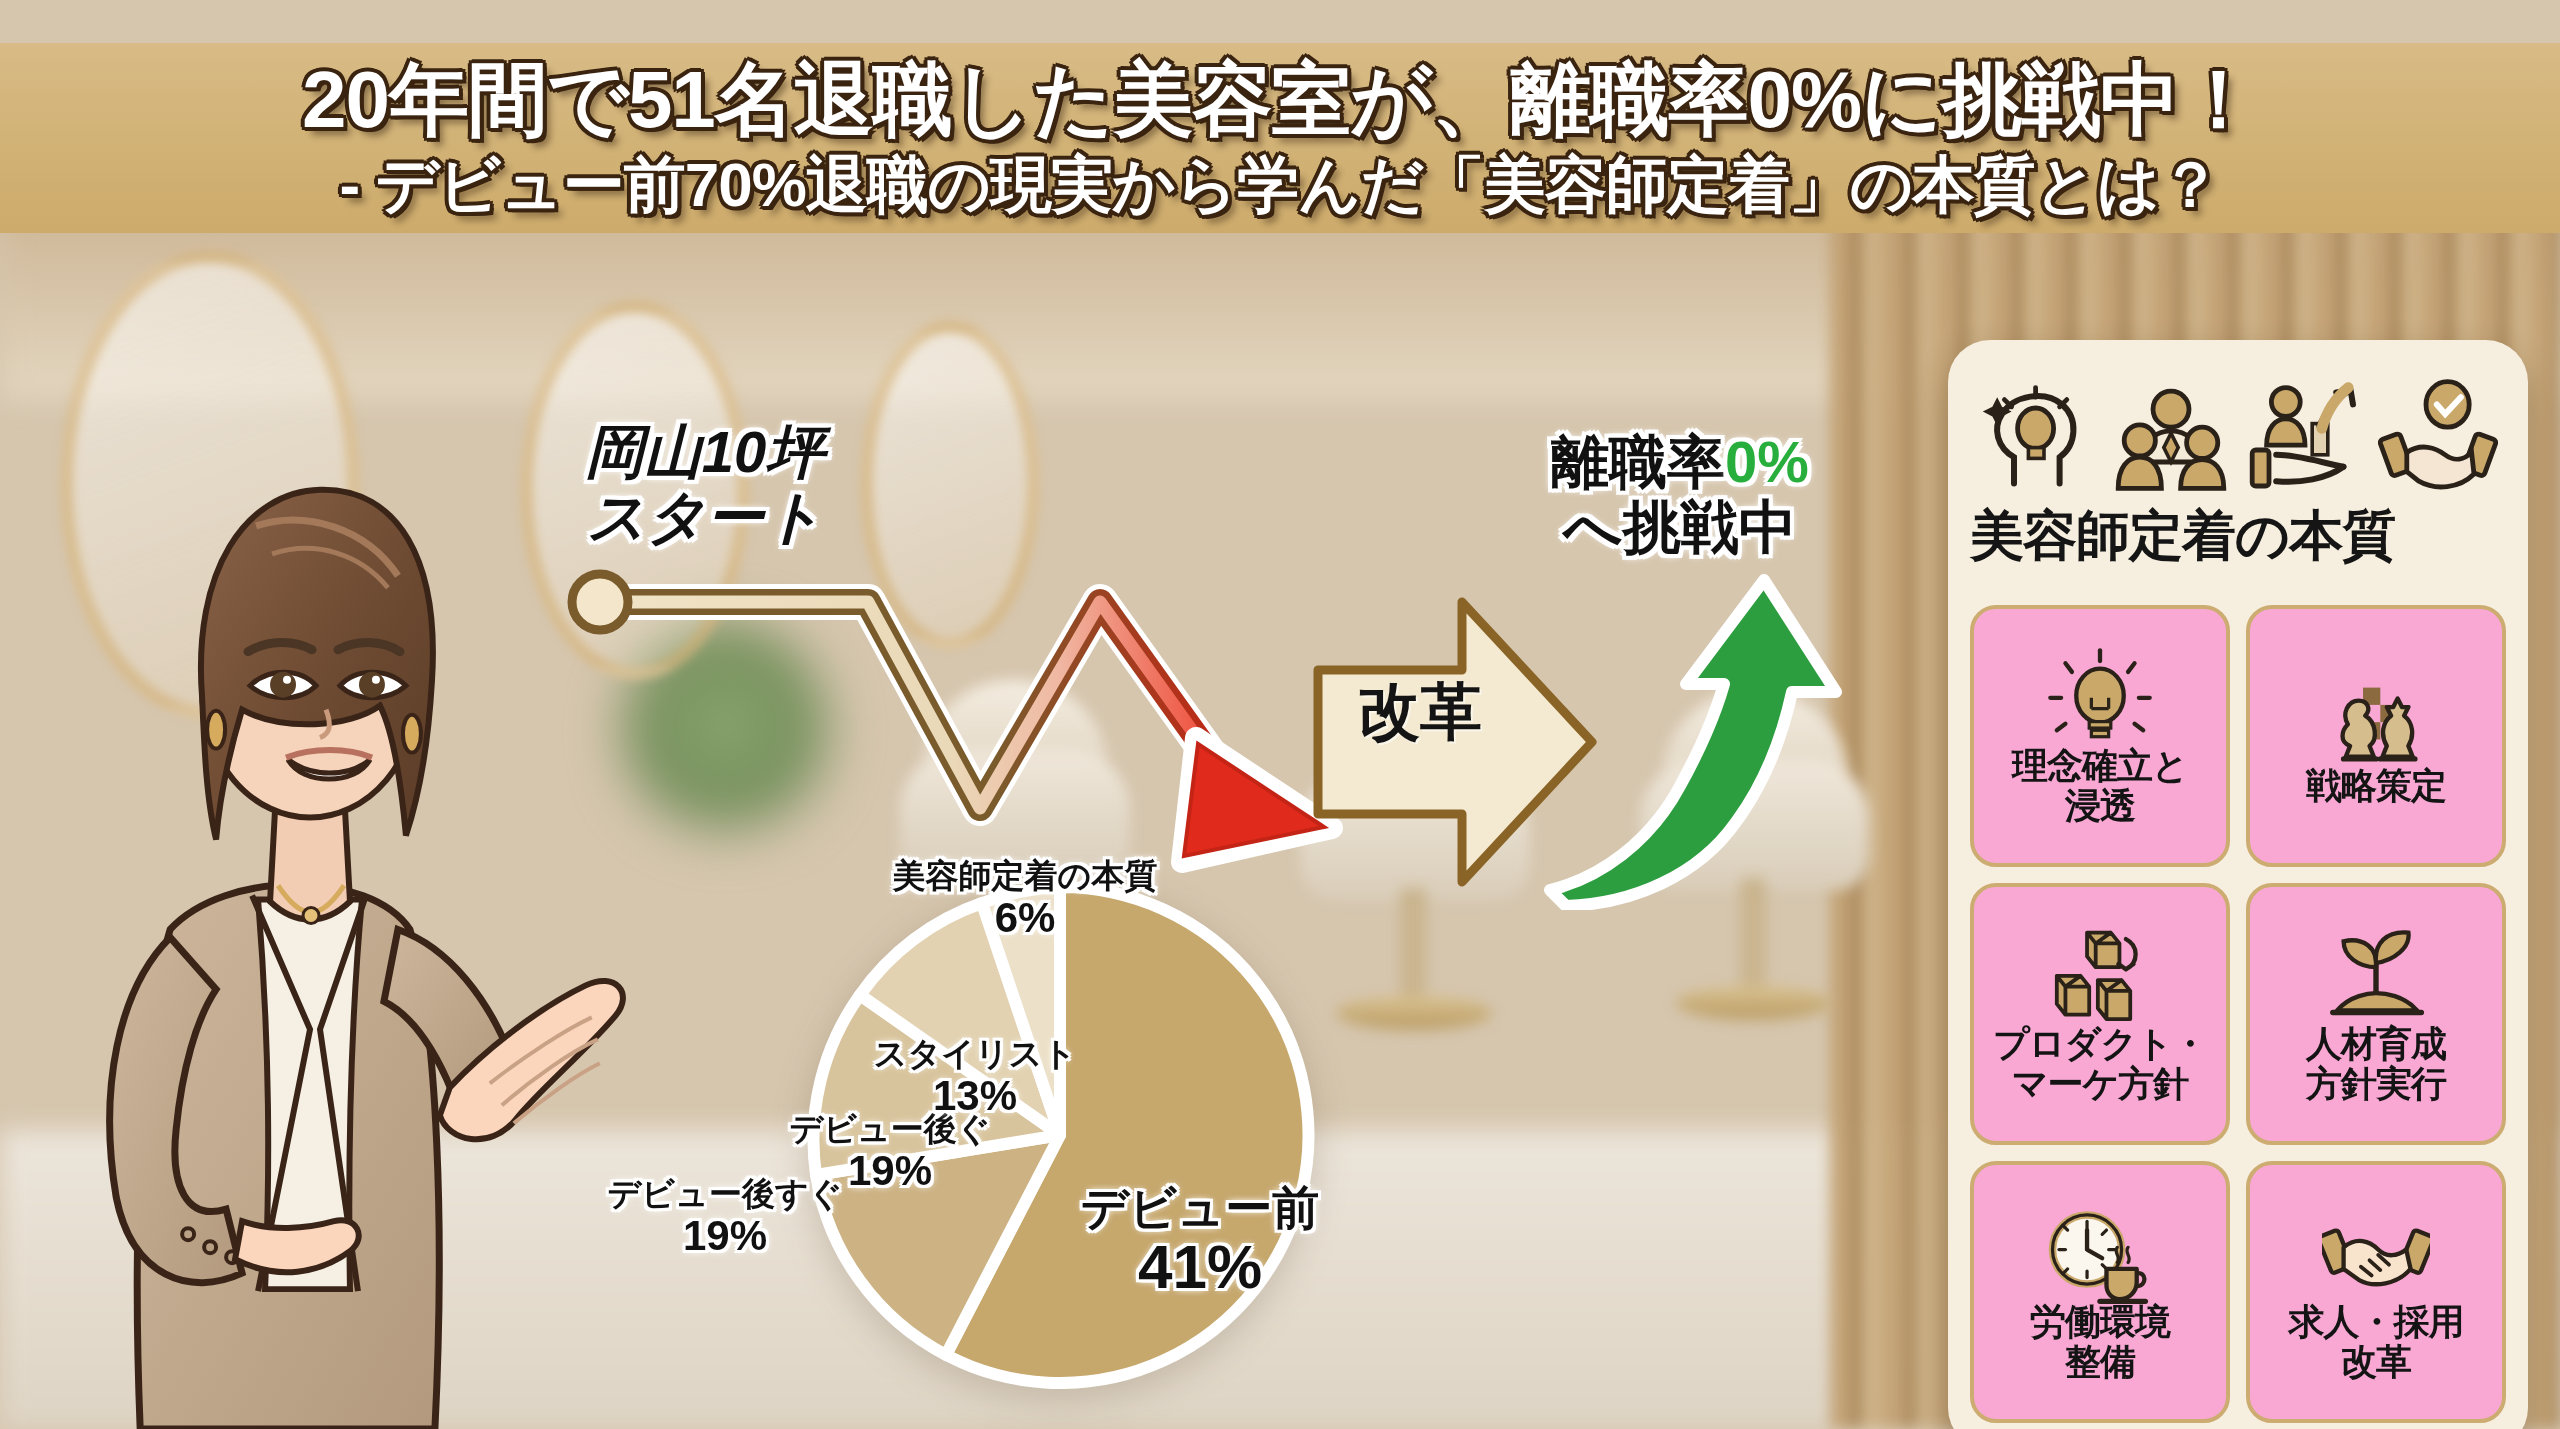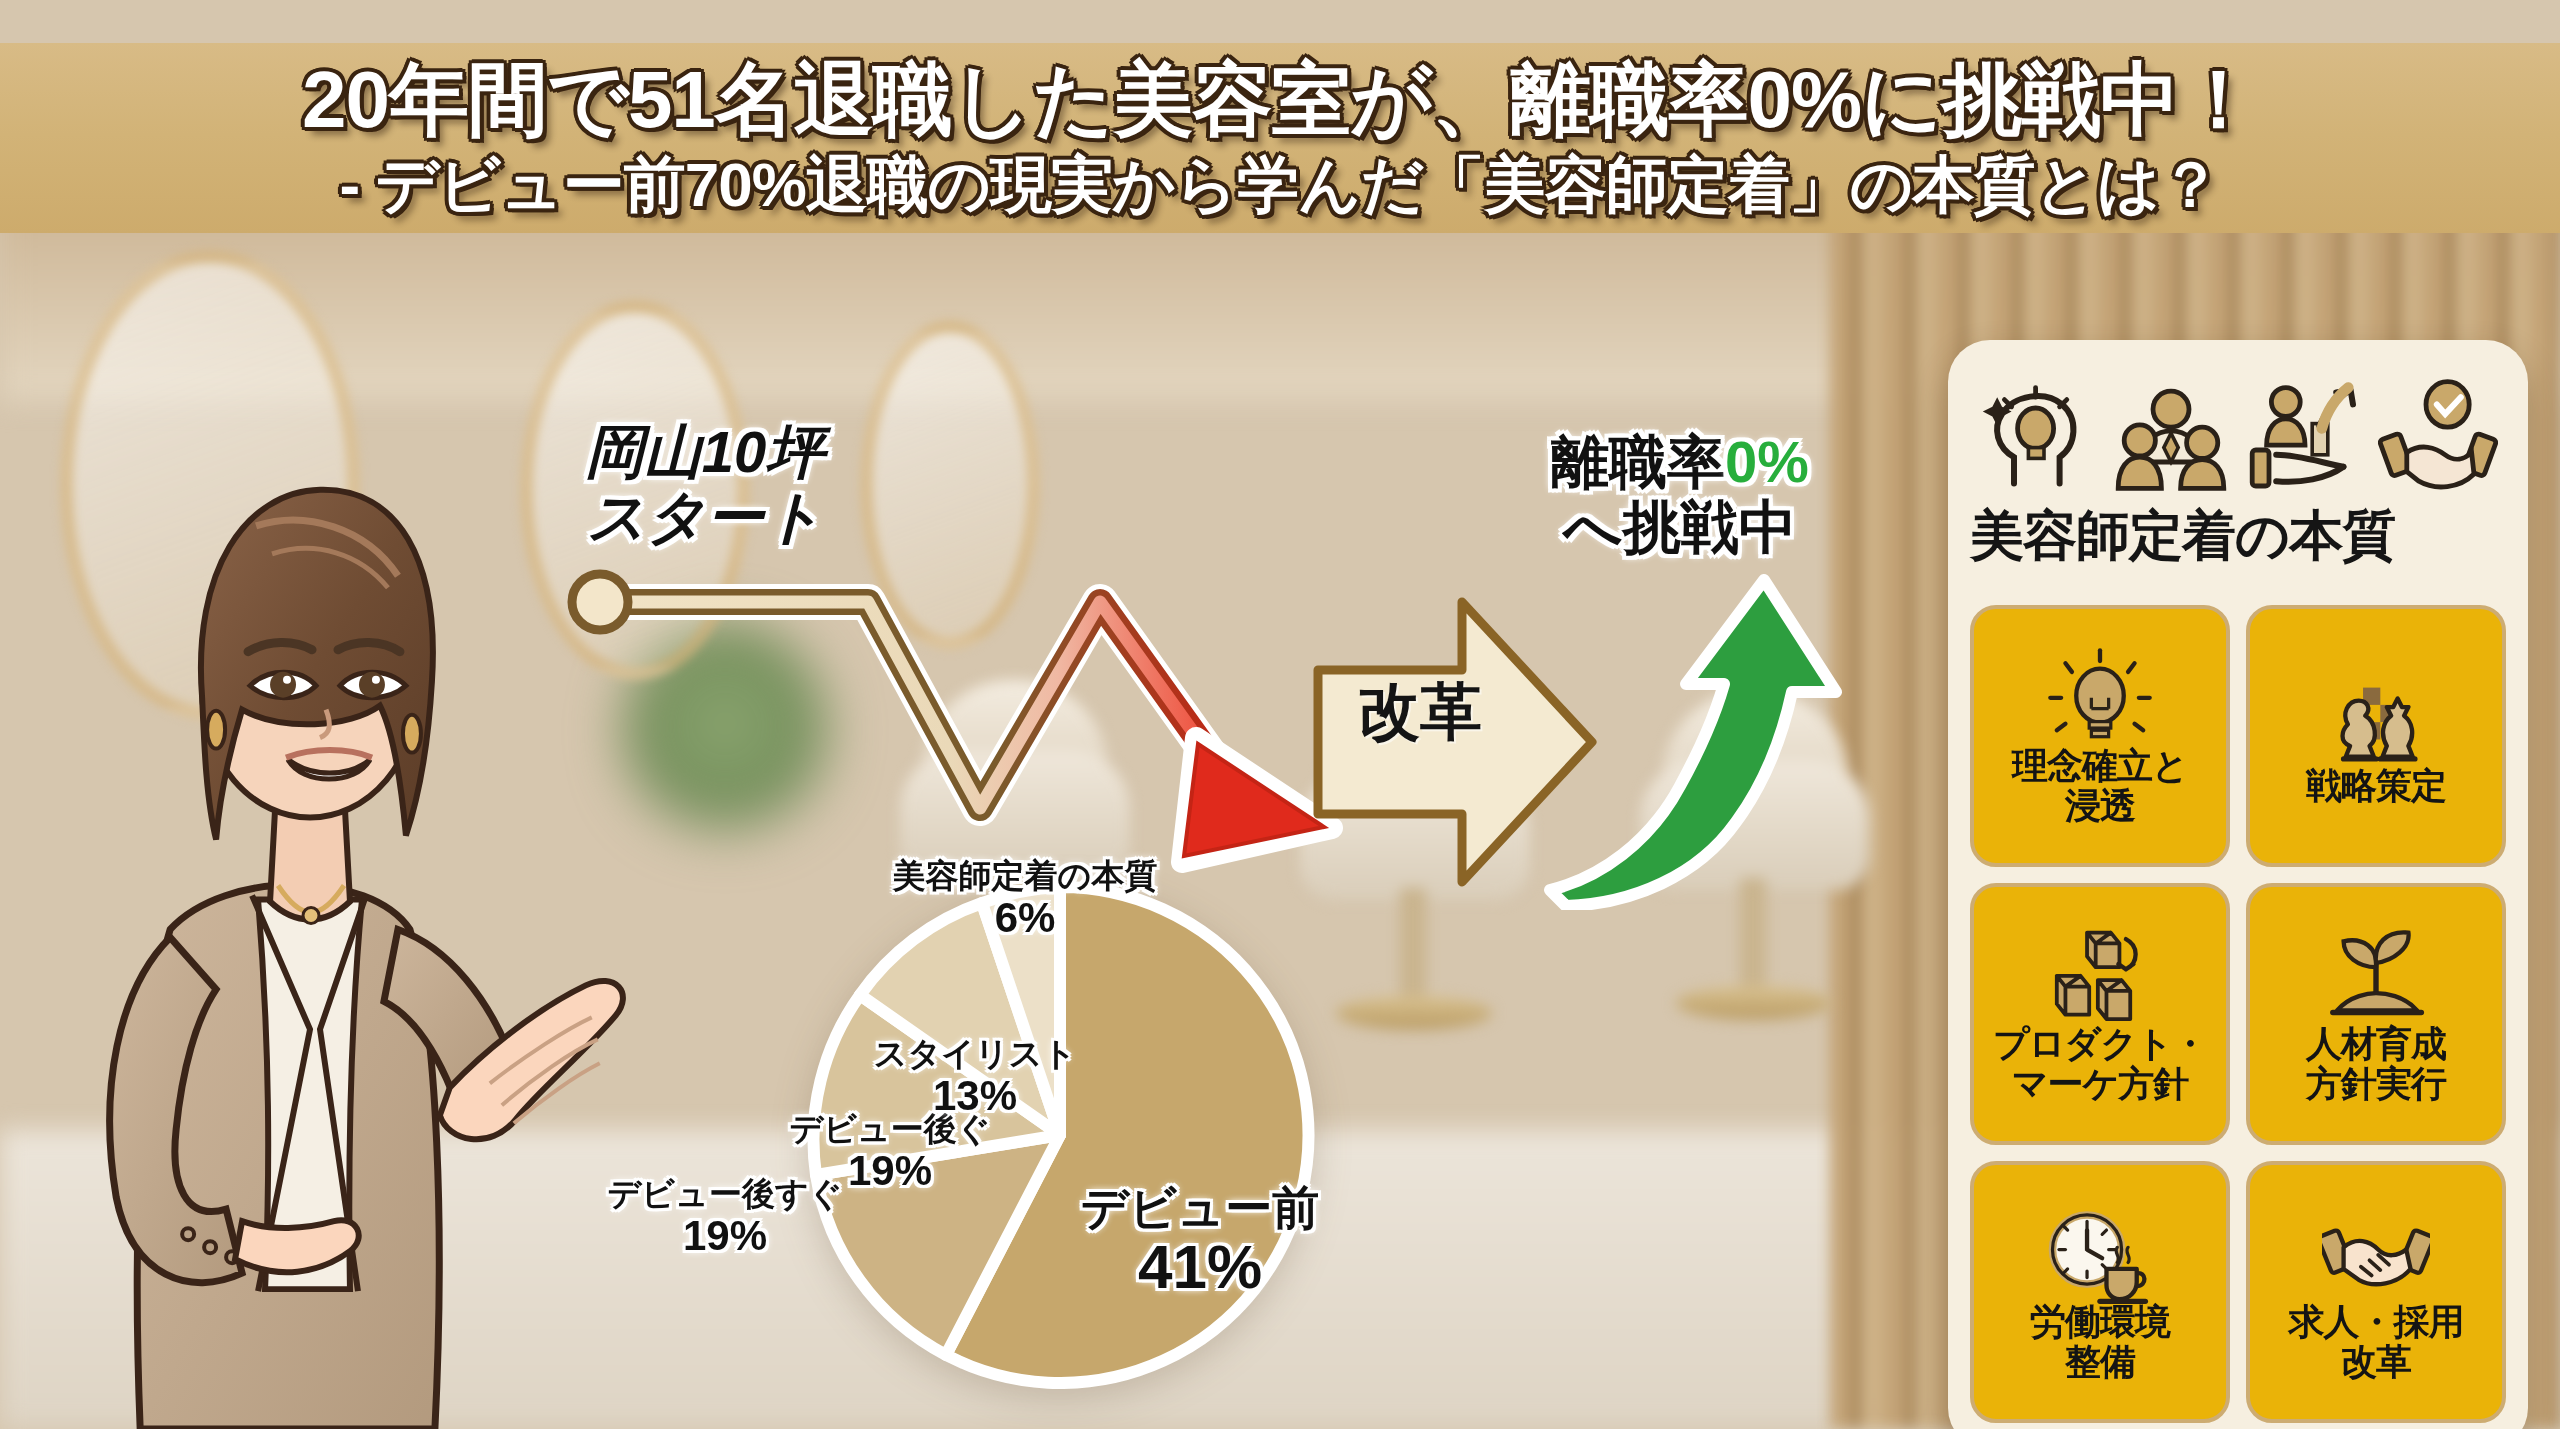--- a/index.html
+++ b/index.html
@@ -113,21 +113,21 @@
     background:#f6efe0; border-radius:42px;
     box-shadow:0 16px 34px rgba(70,48,20,.32);
     padding:26px 22px 0 22px; }
   #panel-icons{ display:flex; justify-content:space-between; align-items:flex-end;
     height:130px; padding:0 8px; }
   #panel-icons .pic{ width:120px; height:118px; }
   #panel-title{ text-align:left; font-size:54px; font-weight:900; color:#151515;
     margin:4px 0 32px 0; letter-spacing:-1px; }
   #panel-grid{ display:grid; grid-template-columns:1fr 1fr; grid-template-rows:repeat(3,262px);
     gap:16px; }
-  .cell{ background:#eab308; border:4px solid #cdac72; border-radius:26px;
+  .cell{ background:#f9a8d4; border:4px solid #cdac72; border-radius:26px;
     display:flex; flex-direction:column; align-items:center; justify-content:center; gap:2px;
     padding:6px 4px; }
   .cell .cicon{ width:108px; height:98px; }
   .cell .clabel{ text-align:center; font-size:36px; font-weight:900; color:#141414;
     line-height:1.12; white-space:pre-line; letter-spacing:-1px; }
 </style>
 </head>
 <body>
 
 <div id="stage">

